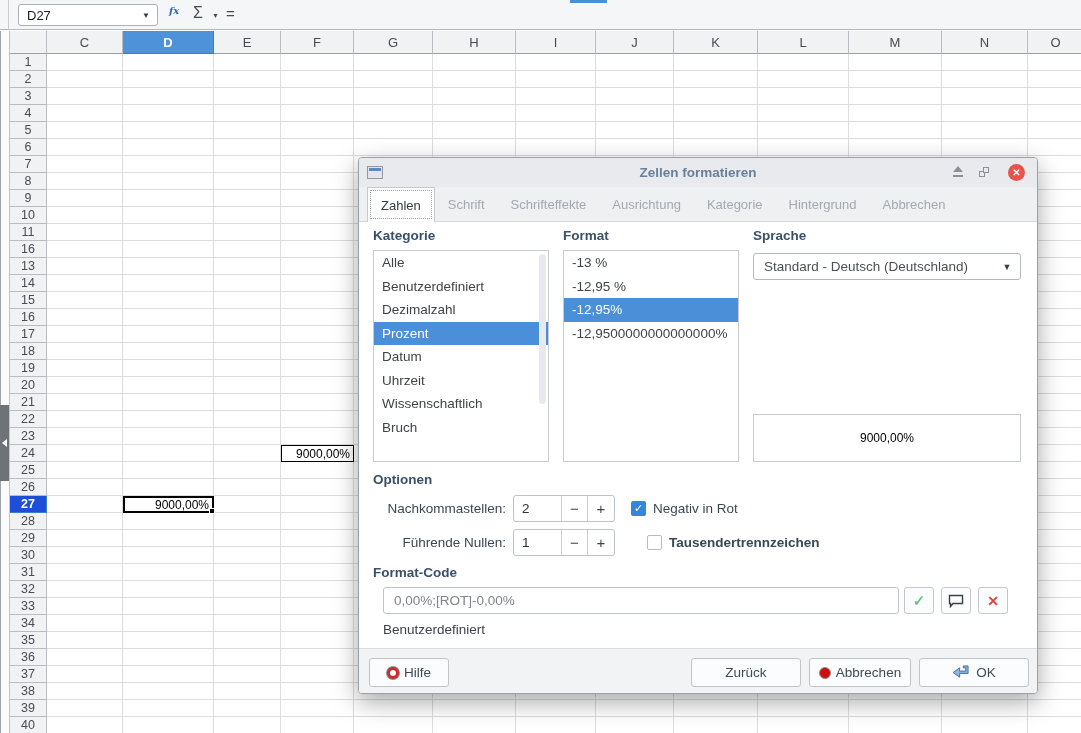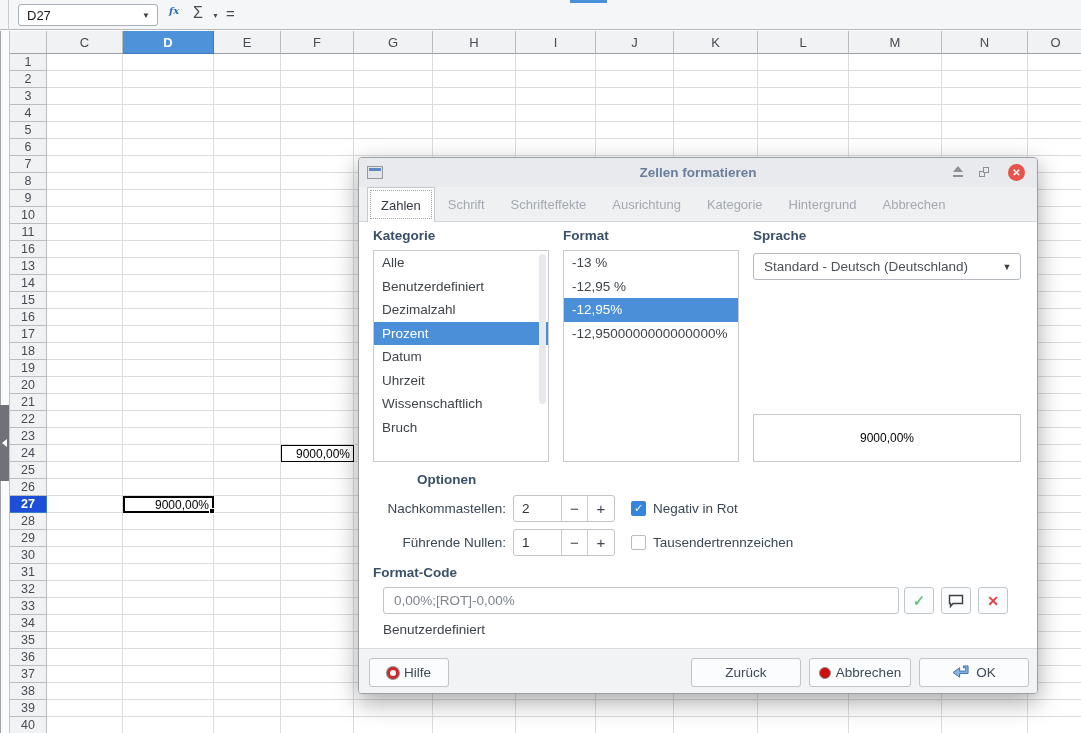--- a/index.html
+++ b/index.html
@@ -862,21 +862,21 @@
   <div class="section-h" style="left:394px; top:70px;">Sprache</div>
   <div class="combo">
     <span class="combo-text">Standard - Deutsch (Deutschland)</span>
     <span class="combo-arrow">▼</span>
   </div>
 
   <div class="preview-box">
     <span>9000,00%</span>
   </div>
 
-  <div class="section-h" style="left:14px; top:314px;margin-left:44px;">Optionen</div>
+  <div class="section-h" style="left:14px; top:314px;">Optionen</div>
 
   <div class="opt-row" style="top:337px;">
     <div class="opt-label">Nachkommastellen:</div>
     <div class="spinner">
       <div class="spin-field">2</div>
       <div class="spin-btn minus">−</div>
       <div class="spin-btn">+</div>
     </div>
   </div>
   <div class="checkline" style="left:272px; top:343px;">
@@ -885,21 +885,21 @@
   </div>
 
   <div class="opt-row" style="top:371px;">
     <div class="opt-label">Führende Nullen:</div>
     <div class="spinner">
       <div class="spin-field">1</div>
       <div class="spin-btn minus">−</div>
       <div class="spin-btn">+</div>
     </div>
   </div>
-  <div class="checkline" style="left:272px; top:377px;">
+  <div class="checkline" style="left:288px; top:377px;font-weight:bold;">
     <div class="checkbox unchecked" id="cb-thousands"></div>
     <span class="check-label">Tausendertrennzeichen</span>
   </div>
 
   <div class="section-h" style="left:14px; top:407px;">Format-Code</div>
   <div class="fc-input">
     <span>0,00%;[ROT]-0,00%</span>
   </div>
   <div class="mini-btn" style="left:545px;">
     <span class="check-glyph">✓</span>

